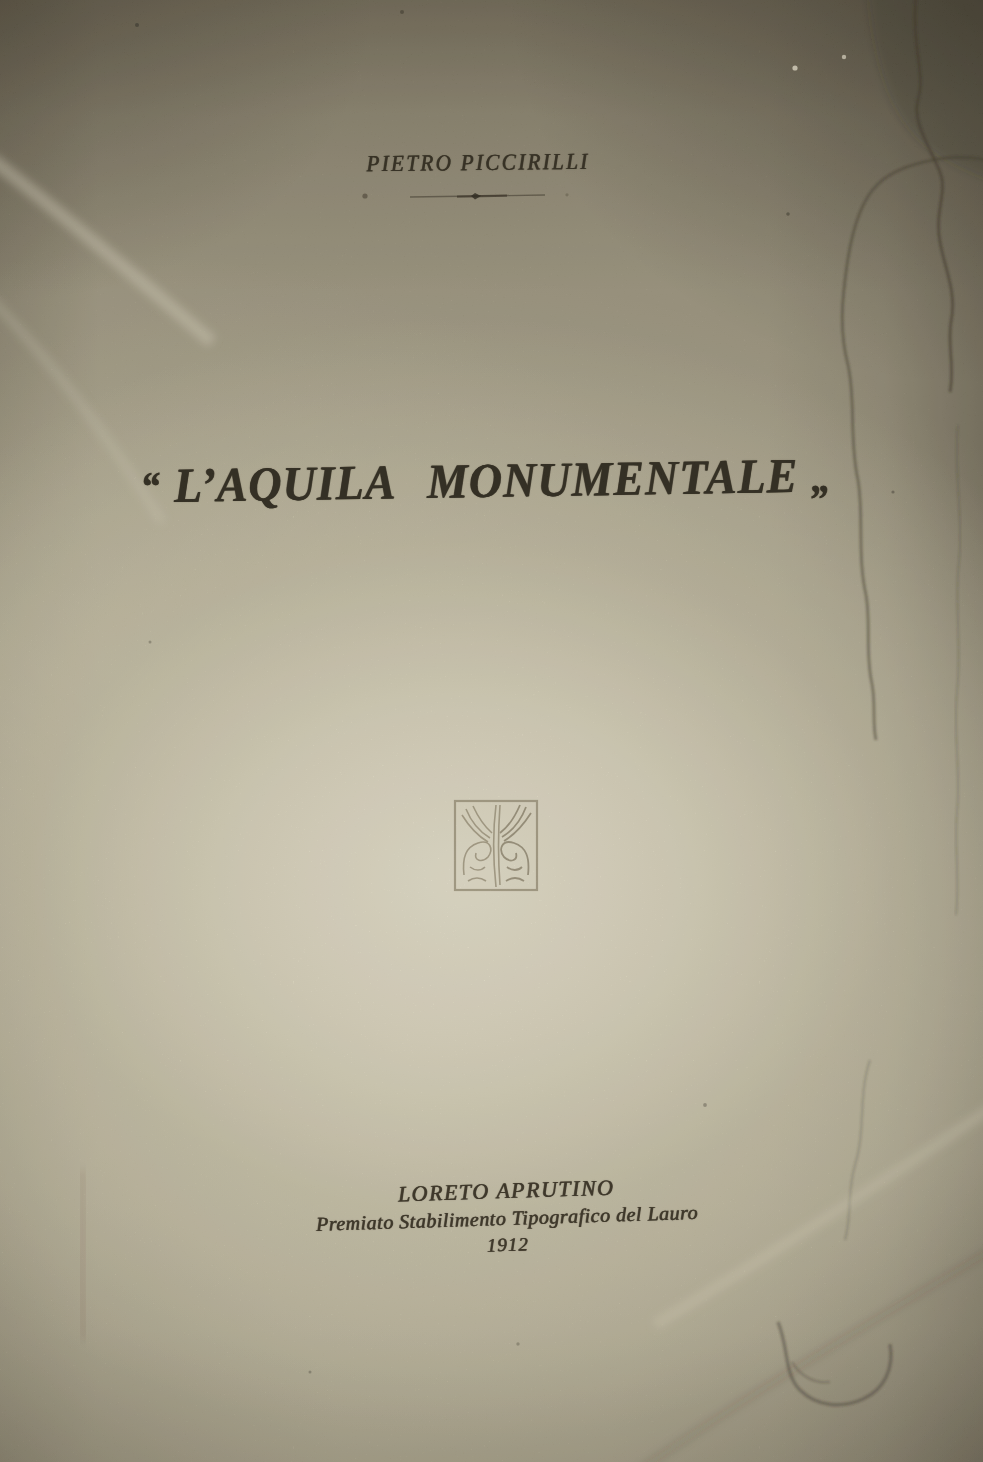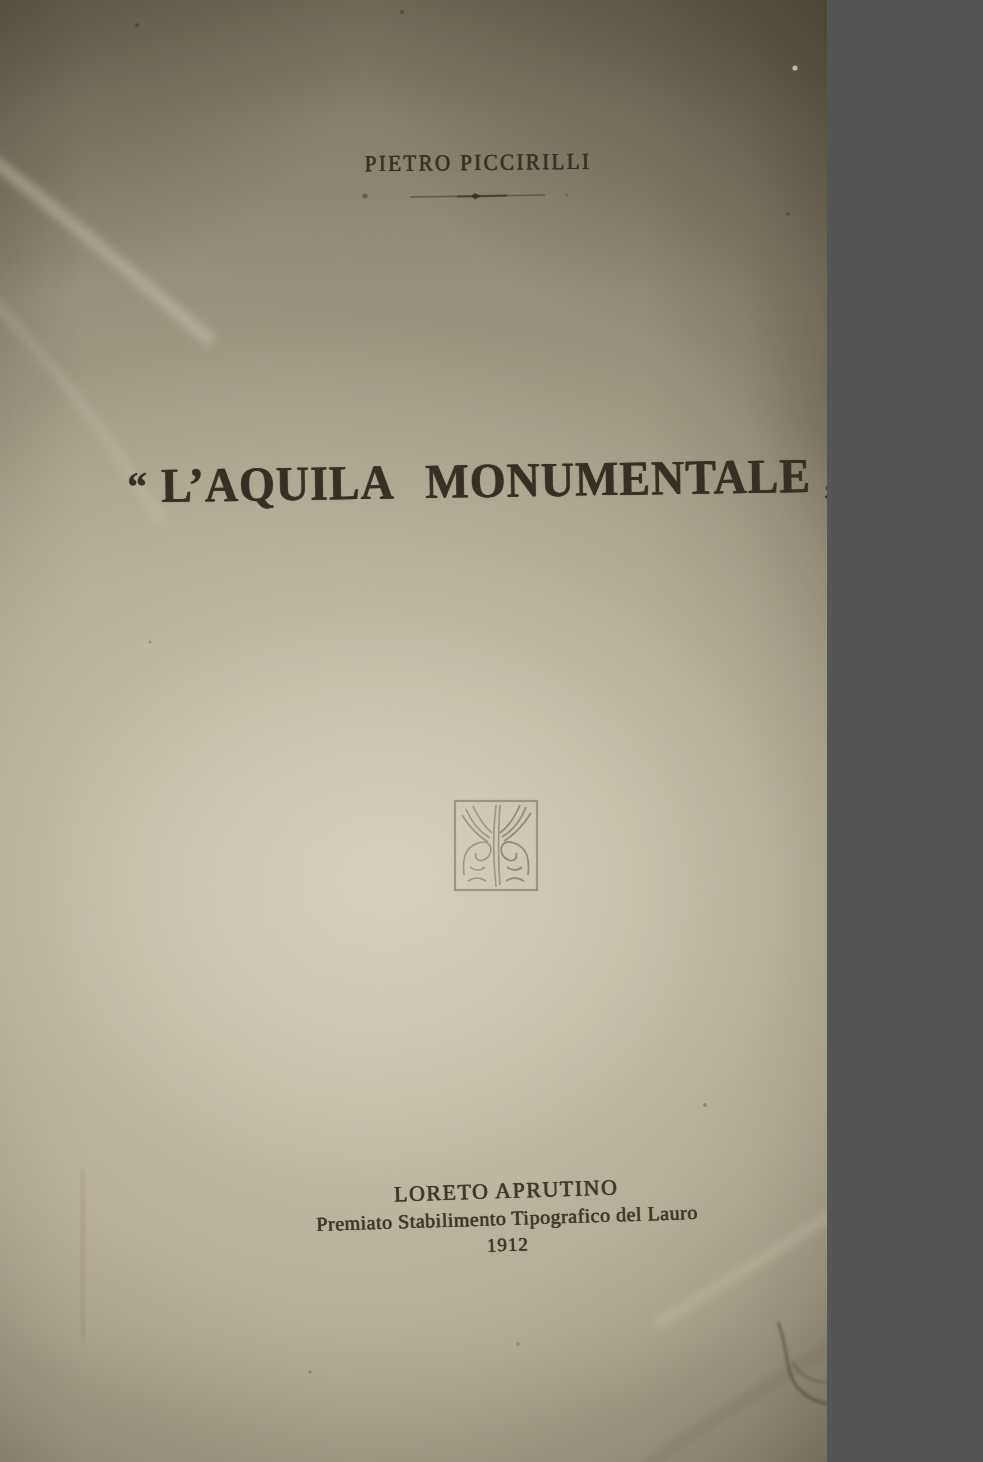--- a/index.html
+++ b/index.html
@@ -1,33 +1,34 @@
 <!DOCTYPE html>
 <html><head>
 <meta charset="utf-8">
 <style>
   html,body{margin:0;padding:0;background:#555;}
   .page{
     position:relative;
-    width:827px;height:1462px;
+    width:983px;height:1462px;
     overflow:hidden;
     font-family:"Liberation Serif","DejaVu Serif",serif;
     background:
       radial-gradient(720px 560px at 47% 60%, rgba(243,237,215,.95) 0%, rgba(233,226,201,.85) 30%, rgba(213,206,178,.55) 60%, rgba(190,183,155,0) 100%),
       radial-gradient(900px 780px at 42% 72%, rgba(226,219,192,.85) 0%, rgba(206,199,170,.6) 45%, rgba(180,173,146,0) 100%),
       radial-gradient(620px 420px at 12% 46%, rgba(210,203,173,.55) 0%, rgba(190,183,153,0) 100%),
       radial-gradient(520px 420px at 0% 0%, rgba(58,51,37,.40) 0%, rgba(58,51,37,0) 72%),
       radial-gradient(640px 520px at 100% 0%, rgba(50,43,30,.52) 0%, rgba(50,43,30,0) 74%),
       radial-gradient(520px 420px at 100% 100%, rgba(60,53,38,.34) 0%, rgba(60,53,38,0) 72%),
       radial-gradient(480px 380px at 0% 100%, rgba(60,53,38,.30) 0%, rgba(60,53,38,0) 72%),
       linear-gradient(180deg, rgba(64,55,38,.50) 0%, rgba(64,55,38,.20) 8%, rgba(64,55,38,0) 20%),
       linear-gradient(270deg, rgba(56,48,34,.38) 0%, rgba(56,48,34,.12) 10%, rgba(56,48,34,0) 22%),
       linear-gradient(0deg, rgba(64,56,40,.28) 0%, rgba(64,56,40,0) 9%),
       linear-gradient(90deg, rgba(64,56,40,.22) 0%, rgba(64,56,40,0) 10%),
       #a49c83;
+    font-style: italic;
   }
   .layer{position:absolute;left:0;top:0;width:983px;height:1462px;pointer-events:none;}
   .ink{
     position:absolute;
     color:#2e2718;
     white-space:nowrap;
     text-shadow:0.5px 0 0 rgba(46,39,24,.75), -0.5px 0 0 rgba(46,39,24,.55), 0 0 1.5px rgba(46,39,24,.35);
   }
   .author{
     left:478px;top:150px;

